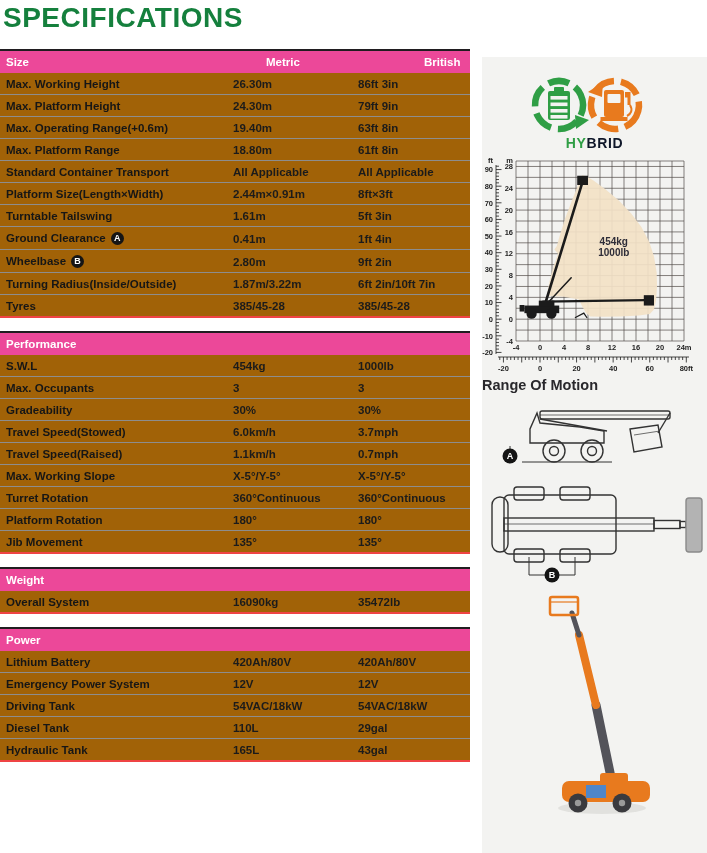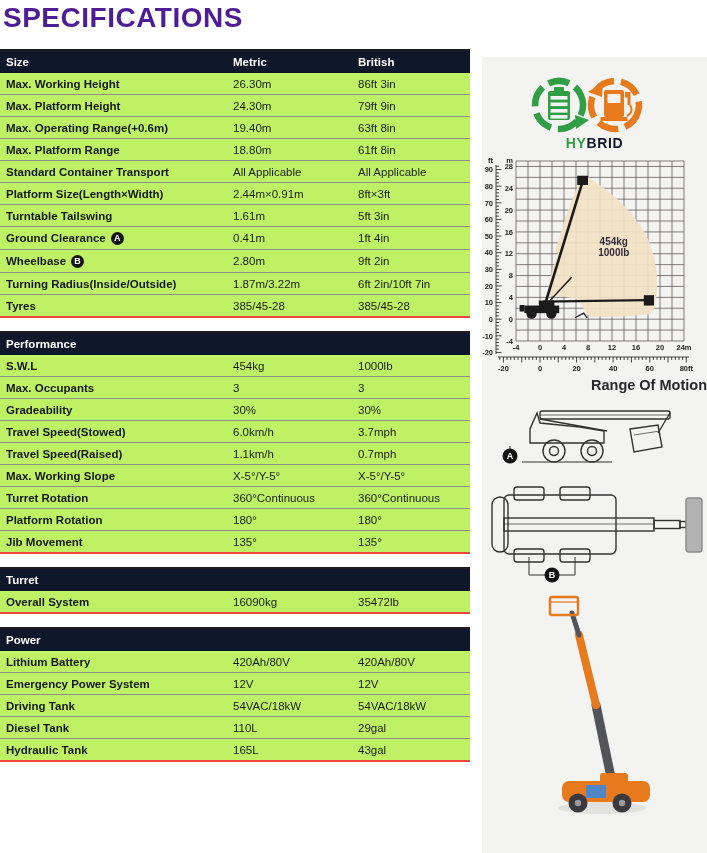--- a/index.html
+++ b/index.html
@@ -1,36 +1,36 @@
 <!DOCTYPE html>
 <html><head>
 <meta charset="utf-8">
 <style>
   html,body{margin:0;padding:0;background:#ffffff;}
   body{width:707px;height:853px;overflow:hidden;font-family:"Liberation Sans",sans-serif;}
   .page{position:relative;width:707px;height:853px;}
-  .title{position:absolute;left:3px;top:2px;font-size:28px;font-weight:bold;color:#4c1d95;letter-spacing:.5px;}
+  .title{position:absolute;left:3px;top:2px;font-size:28px;font-weight:bold;color:#15803d;letter-spacing:.5px;}
   .left{position:absolute;left:0;top:49px;width:470px;}
   .sec{margin-bottom:13px;}
-  .sec-h{display:flex;background:#0f172a;border-top:2px solid #201d20;color:#ffffff;
-         font-size:11.5px;font-weight:bold;padding:5px 0 5px 6px;align-items:center;}
-  .row{display:flex;align-items:center;border-bottom:1px solid #8d8d8d;
-       padding:4.5px 0 4.5px 6px;font-size:11.5px;color:#161616;background:#bef264;}
+  .sec-h{display:flex;background:#ec4899;border-top:2px solid #201d20;color:#ffffff;
+         font-size:11.5px;font-weight:bold;padding:5px 0 5px 6px;align-items:center;gap:33px;}
+  .row{display:flex;align-items:flex-end;border-bottom:1px solid #8d8d8d;
+       padding:4.5px 0 4.5px 6px;font-size:11.5px;color:#161616;background:#a16207;}
   .row:last-child{border-bottom:2px solid #ef4444;}
   .c1{width:209px;flex:none;display:flex;align-items:center;}
   .c2{width:125px;flex:none;padding-left:18px;}
   .c3{flex:1;}
   .lbl{font-weight:bold;}
-  .val{font-weight:normal;color:#1b1b1b;}
+  .val{font-weight:bold;color:#1b1b1b;}
   .mk{display:inline-flex;width:13px;height:13px;border-radius:50%;background:#151515;color:#fff;
       font-size:9px;font-weight:bold;align-items:center;justify-content:center;margin-left:5px;flex:none;}
   .right{position:absolute;left:482px;top:57px;width:225px;height:796px;background:#f3f3f1;}
   .hybrid{padding-top:8px;text-align:center;}
   .hybrid-text{font-size:14px;font-weight:bold;letter-spacing:.6px;margin-top:-2px;}
-  .chart-title{text-align:right;font-size:14.5px;font-weight:bold;color:#29282c;margin:2px 0 6px;}
+  .chart-title{text-align:left;font-size:14.5px;font-weight:bold;color:#29282c;margin:2px 0 6px;}
   svg{display:block;margin:0 auto;}
 </style>
 </head>
 <body>
 
 <div class="page">
   <div class="title">SPECIFICATIONS</div>
   <div class="left" id="tables">
       <div class="sec">
         <div class="sec-h">
@@ -181,21 +181,21 @@
         <div class="row">
           <div class="c1">
             <span class="lbl">Jib Movement</span>
           </div>
           <div class="c2 val">135°</div>
           <div class="c3 val">135°</div>
         </div>
       </div>
       <div class="sec">
         <div class="sec-h">
-          <div class="c1">Turret</div>
+          <div class="c1">Weight</div>
         </div>
         <div class="row">
           <div class="c1">
             <span class="lbl">Overall System</span>
           </div>
           <div class="c2 val">16090kg</div>
           <div class="c3 val">35472lb</div>
         </div>
       </div>
       <div class="sec">

